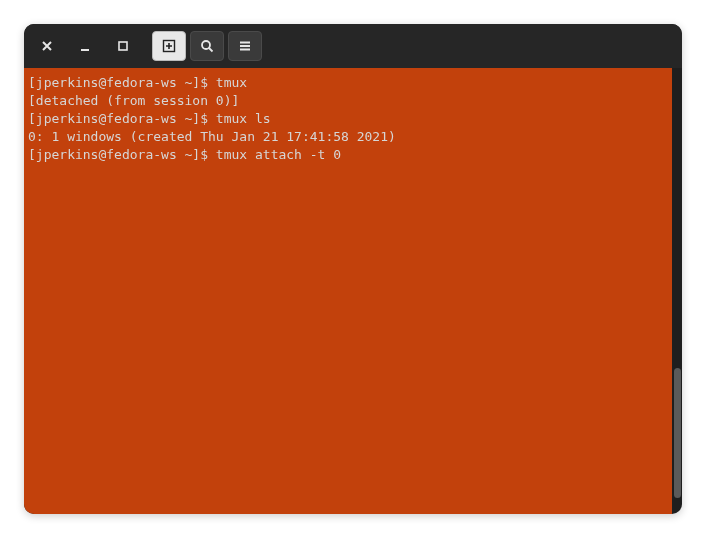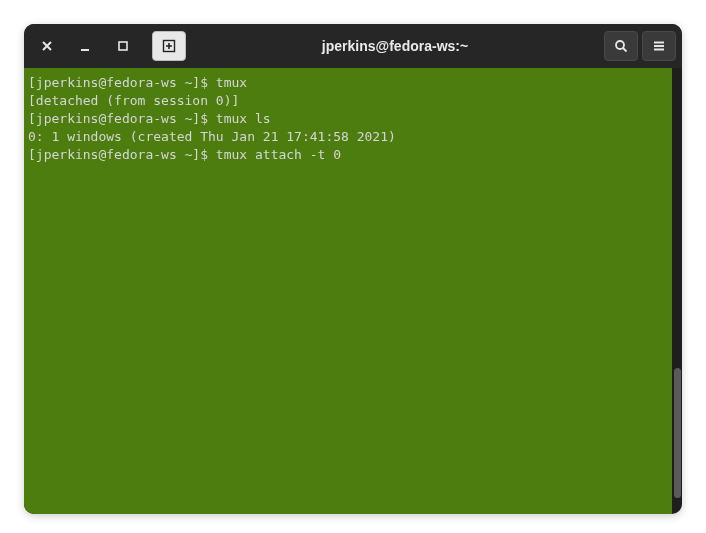--- a/index.html
+++ b/index.html
@@ -70,21 +70,21 @@
       position: relative;
       display: flex;
     }
     .terminal {
       flex: 1;
       padding: 6px 4px 6px 4px;
       font-family: "DejaVu Sans Mono", "Liberation Mono", monospace;
       font-size: 13px;
       line-height: 18px;
       color: #d6d6d6;
-      background: #4d7c0f;
+      background: #c2410c;
       white-space: pre;
       overflow: hidden;
     }
     .scrollbar {
       width: 10px;
       background: transparent;
       position: relative;
     }
     .scrollbar-thumb {
       position: absolute;
@@ -119,21 +119,20 @@
             <rect x="2" y="2" width="8" height="8" stroke="currentColor" stroke-width="1.6" fill="none"></rect>
           </svg>
       </div>
       <div class="tb-btn new-tab">
         <svg width="14" height="14" viewBox="0 0 14 14">
             <rect x="1.5" y="1.5" width="11" height="11" stroke="currentColor" stroke-width="1.4" fill="none"></rect>
             <path d="M7 4 V10 M4 7 H10" stroke="currentColor" stroke-width="1.6"></path>
           </svg>
       </div>
     </div>
-    <div class="titlebar-center">jperkins@fedora-ws:~</div>
     <div class="titlebar-right">
       <div class="tb-btn boxed">
         <svg width="14" height="14" viewBox="0 0 14 14">
             <circle cx="6" cy="6" r="4" stroke="currentColor" stroke-width="1.8" fill="none"></circle>
             <path d="M9 9 L12.5 12.5" stroke="currentColor" stroke-width="1.8"></path>
           </svg>
       </div>
       <div class="tb-btn boxed">
         <svg width="14" height="14" viewBox="0 0 14 14">
             <path d="M2 3.5 H12 M2 7 H12 M2 10.5 H12" stroke="currentColor" stroke-width="1.8"></path>

